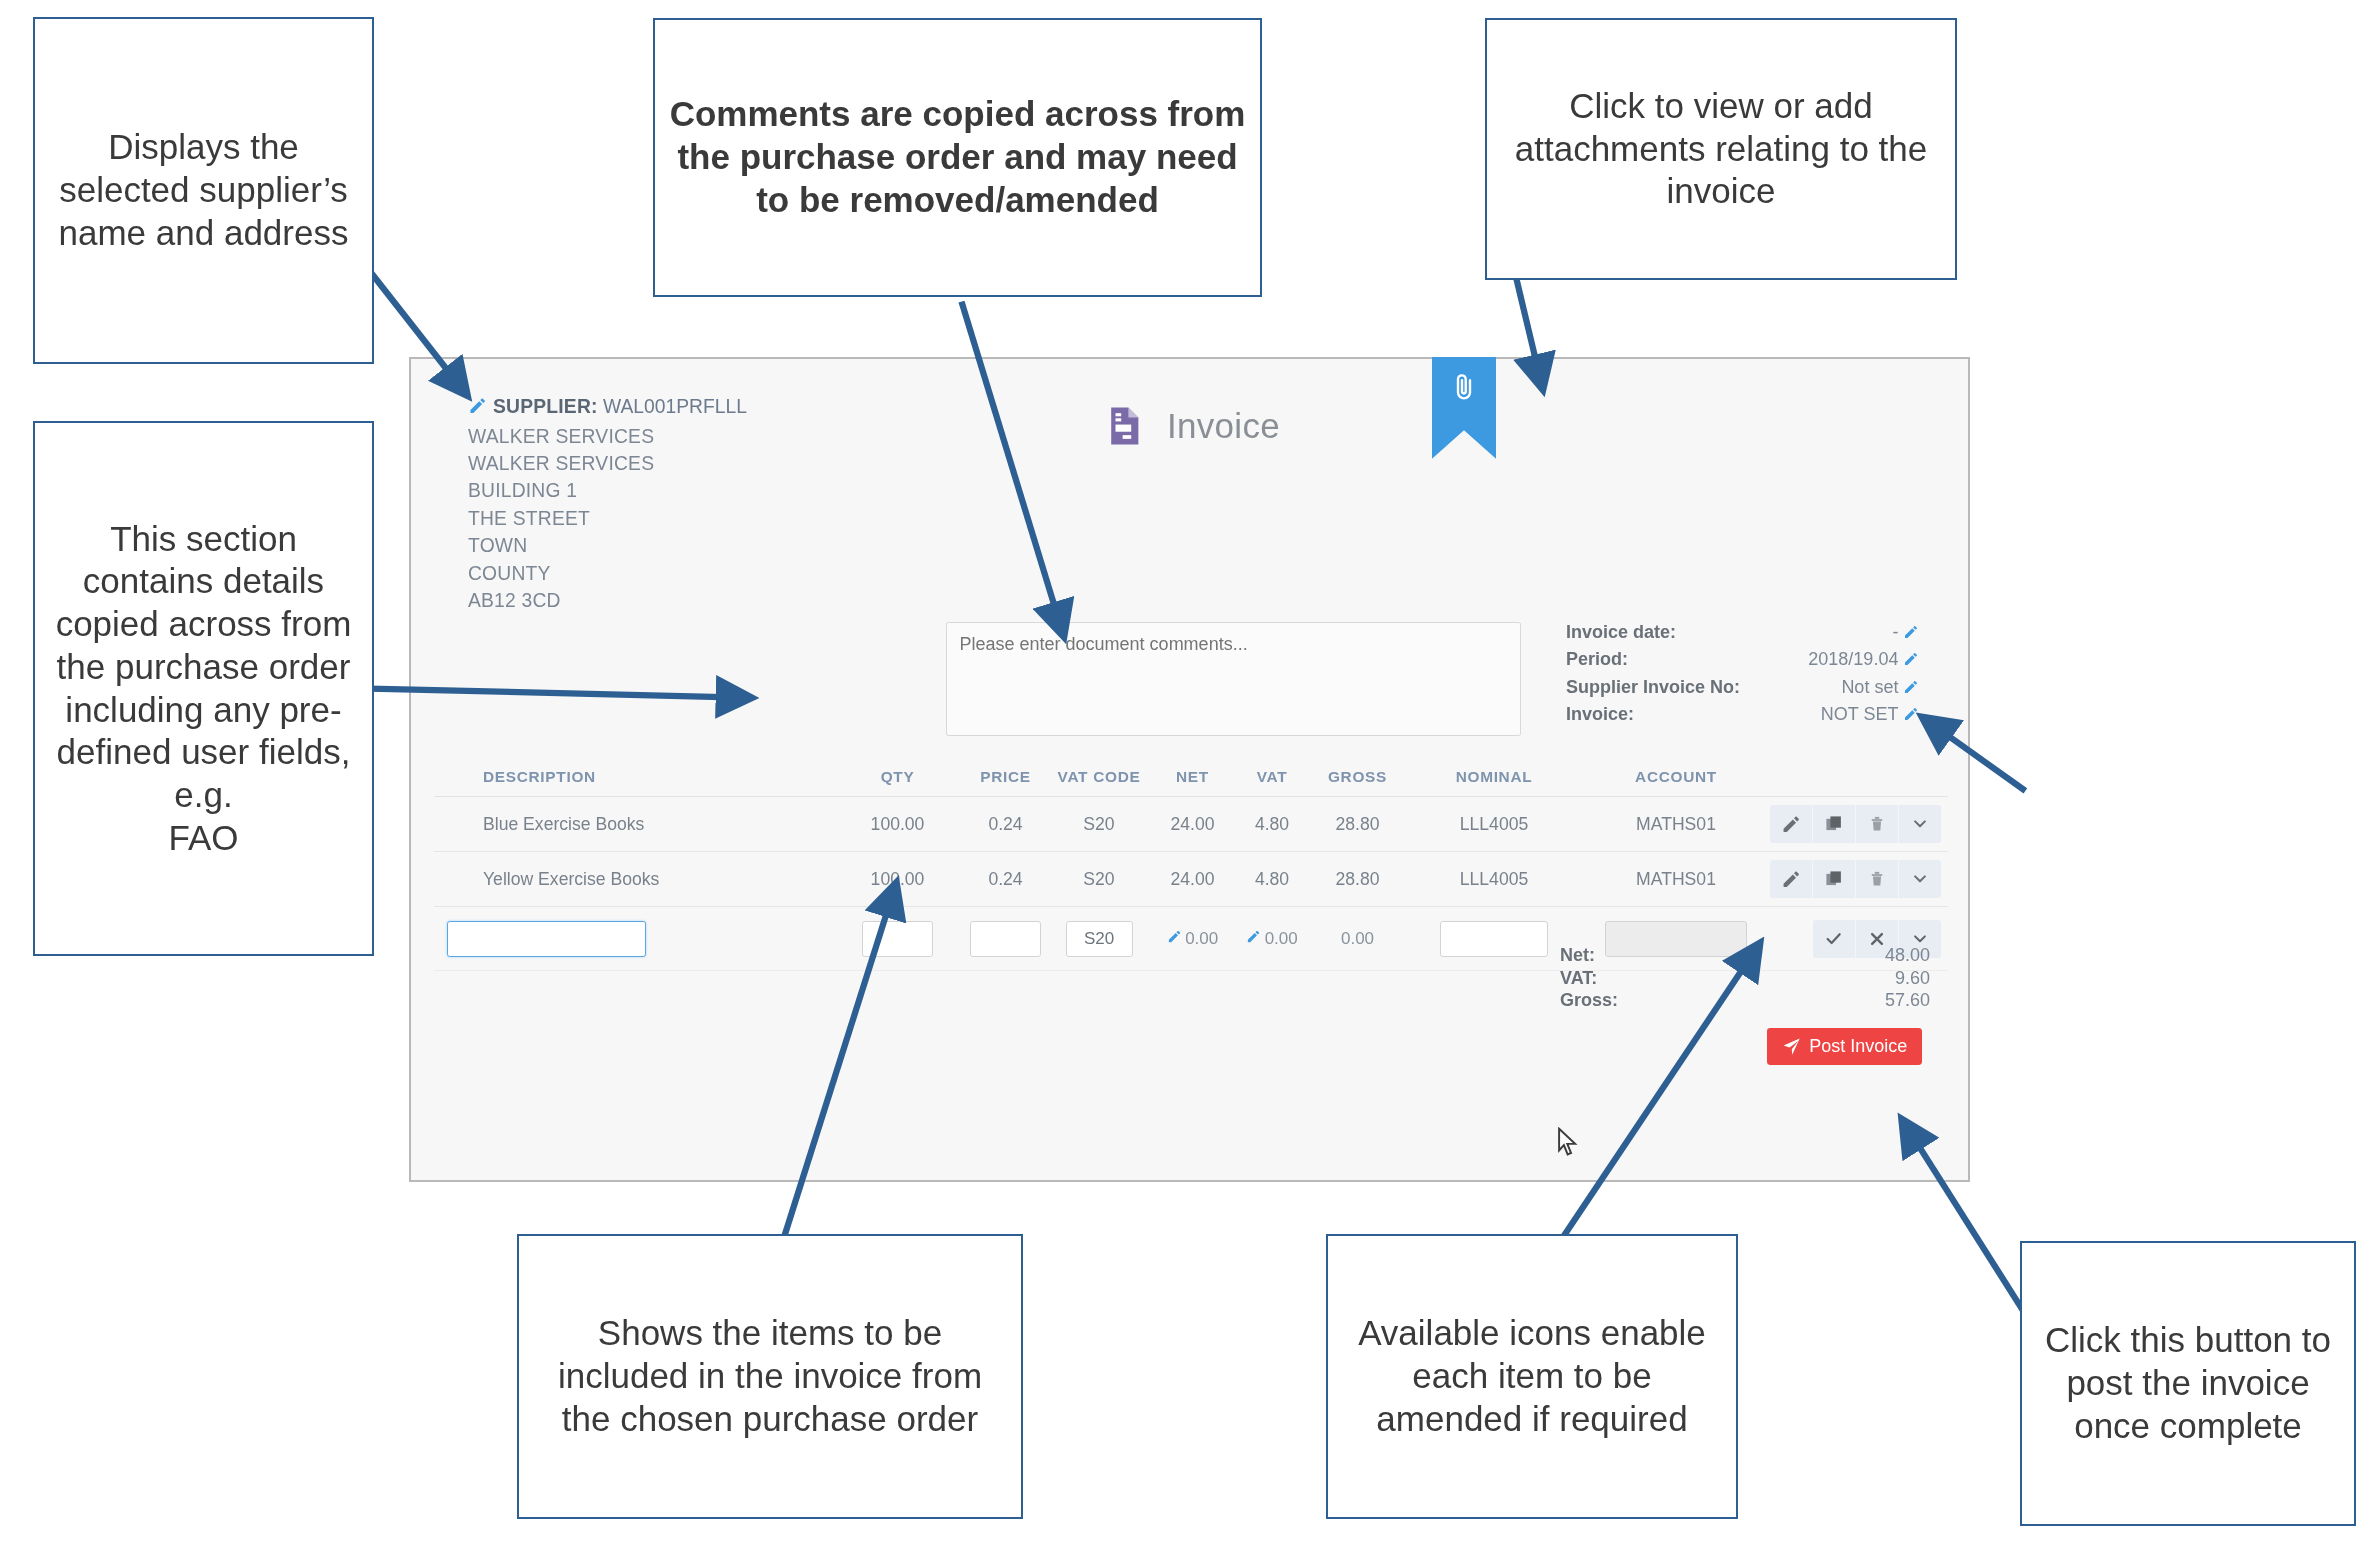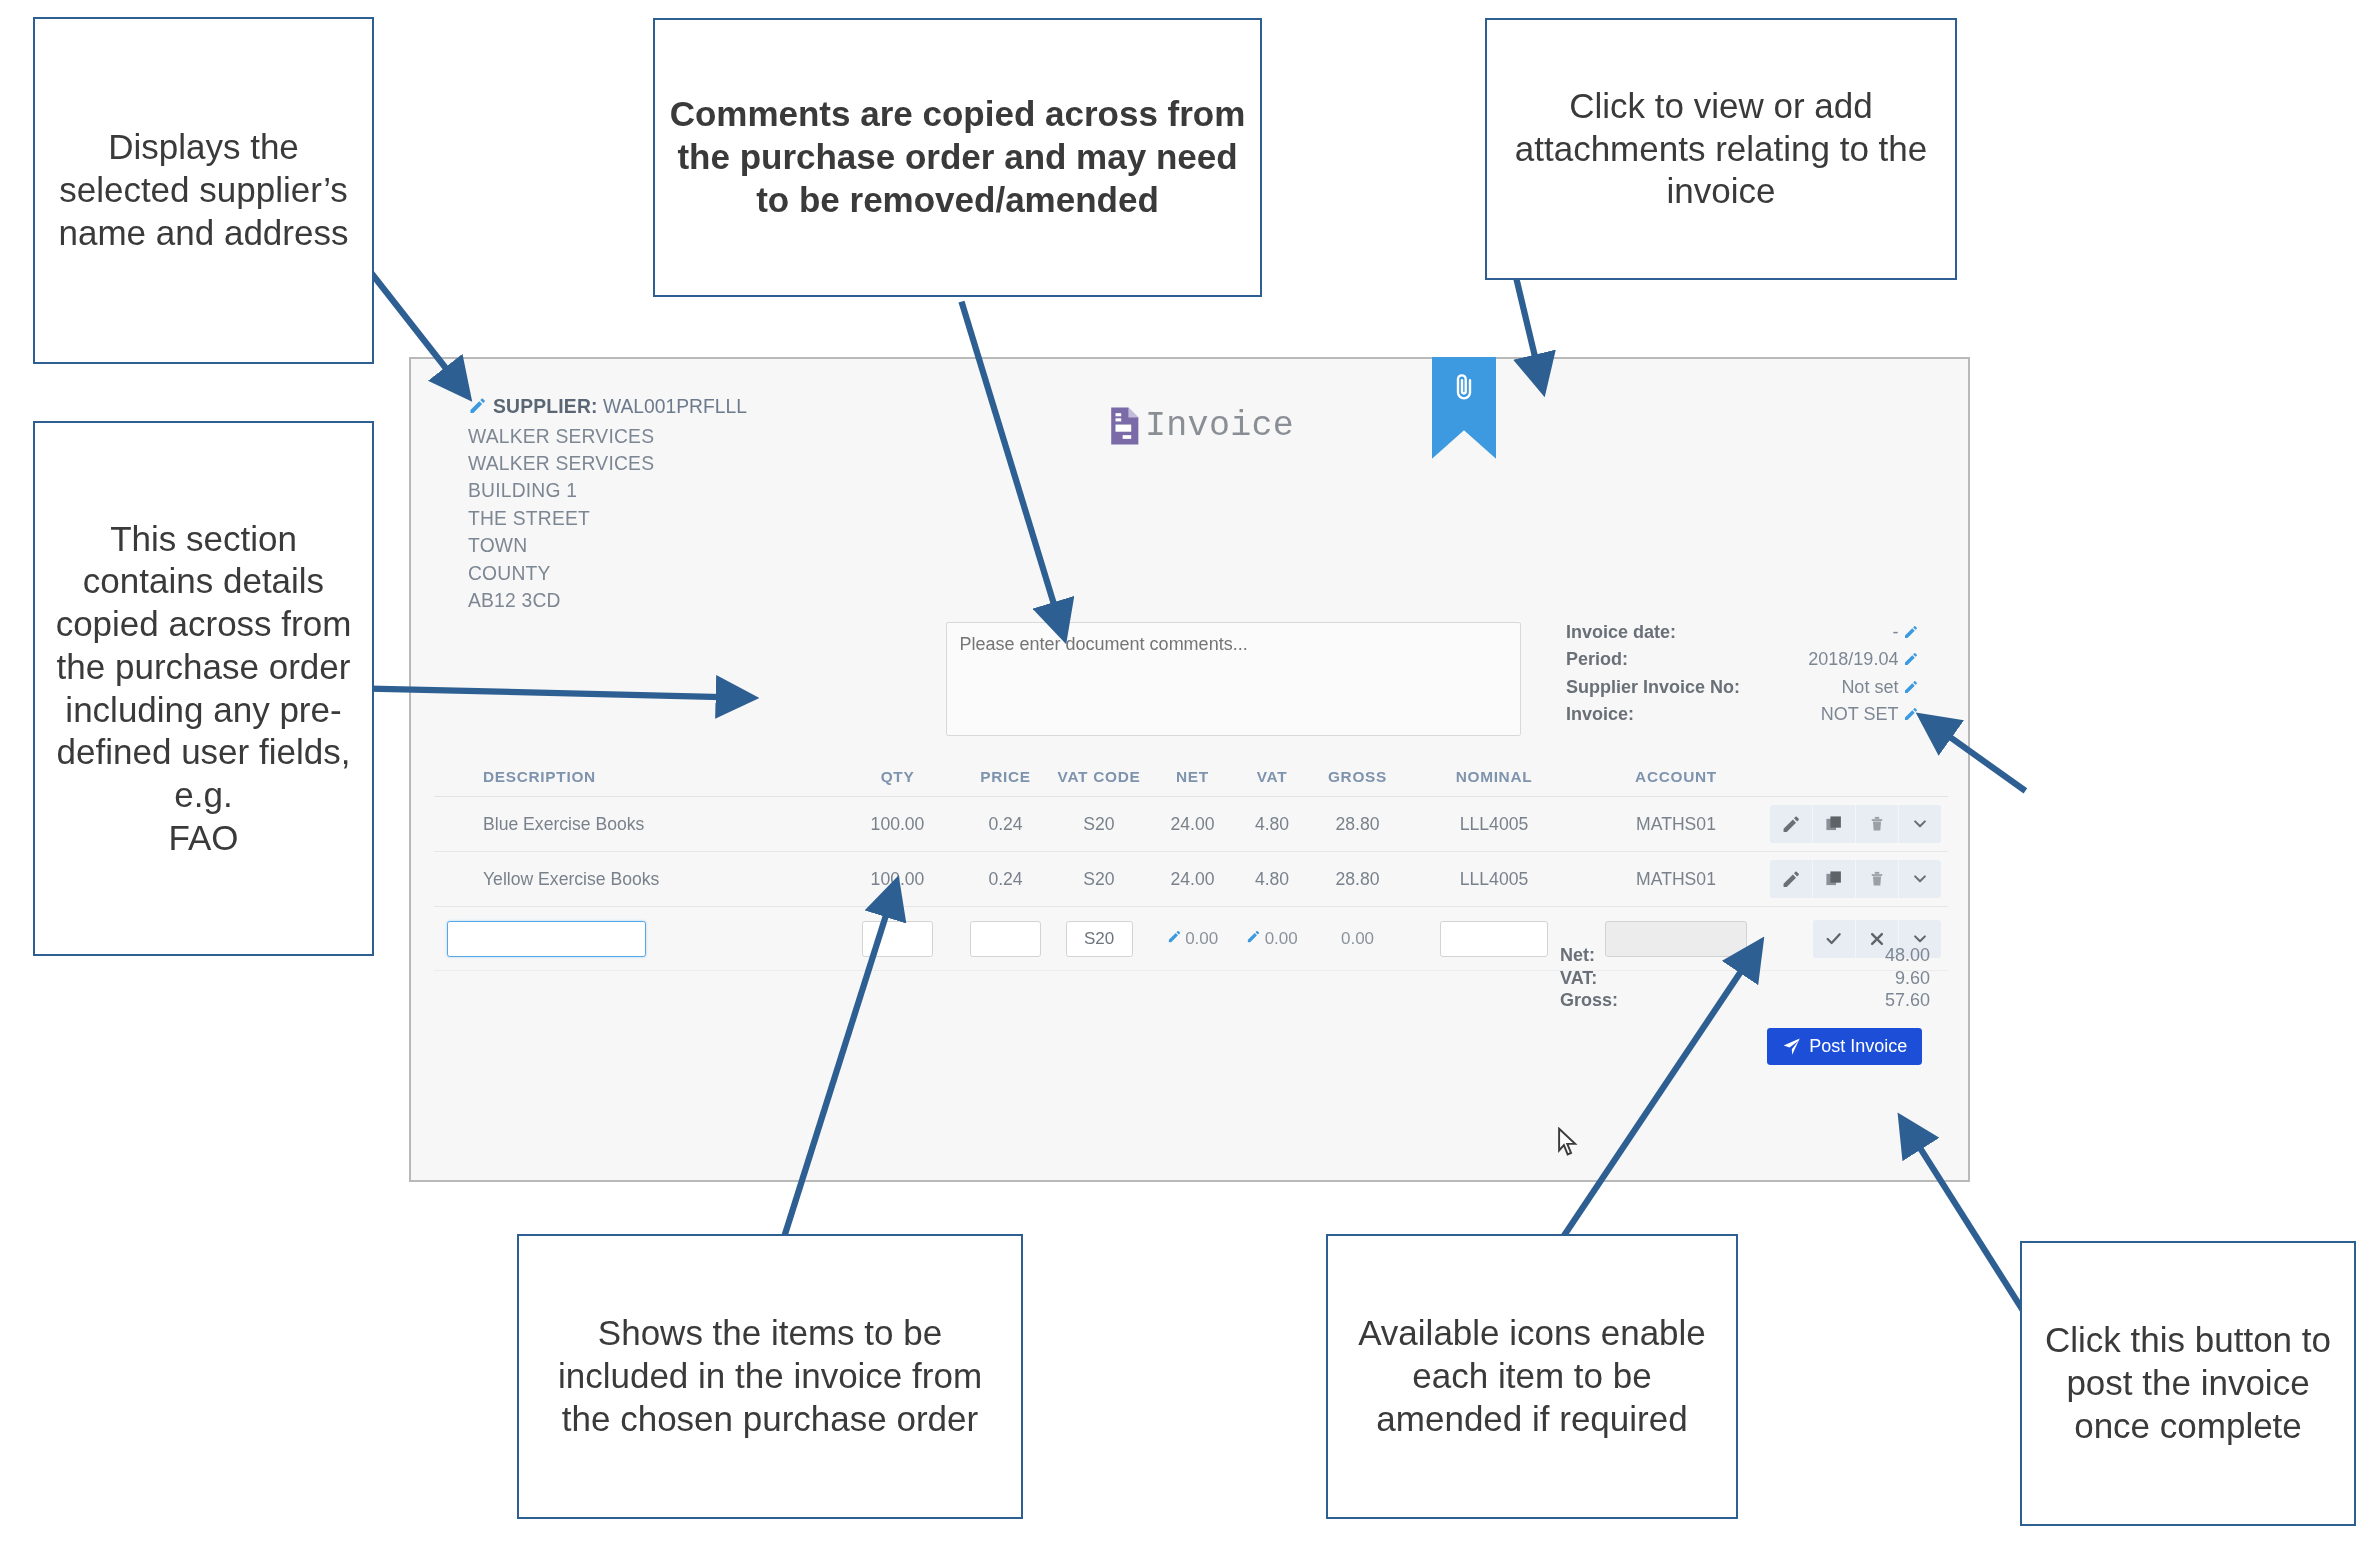--- a/index.html
+++ b/index.html
@@ -52,21 +52,21 @@
   #supplier-block{position:absolute;left:57px;top:34px;line-height:1.42;}
   #supplier-line1{font-size:19.3px;color:#6b7a8d;white-space:nowrap;}
   #supplier-line1 .lbl{font-weight:bold;color:#5a6673;letter-spacing:0.2px;}
   .addr-line{font-size:19.3px;color:#7d8794;letter-spacing:0.2px;}
 
   .pencil{display:inline-block;vertical-align:-2.3px;margin-right:5.7px;}
 
   
   #invoice-logo{
     position:absolute;left:697px;top:47px;
-    display:flex;align-items:flex-start;gap:2px;font-family:Liberation Mono, monospace;
+    display:flex;align-items:flex-start;gap:24px;
   }
   #invoice-logo .word{font-size:35px;color:#8a8f96;font-weight:300;letter-spacing:0.3px;}
 
   
   #attachment-ribbon{
     position:absolute;left:1021px;top:-2.3px;width:64px;height:102px;
     background:#3d9ae0;
     clip-path:polygon(0 0,100% 0,100% 100%,50% 72%,0 100%);
     display:flex;align-items:flex-start;justify-content:center;
     padding-top:15px;box-sizing:border-box;
@@ -133,21 +133,21 @@
 
   
   #totals{position:absolute;left:1149px;top:586px;width:370px;font-size:18px;}
   .tot-row{display:flex;margin-bottom:1.7px;justify-content:space-between;}
   .tot-label{font-weight:bold;color:#6a7078;width:171px;}
   .tot-value{flex:1;text-align:right;color:#7d8794;}
 
   
   #post-invoice{
     position:absolute;left:1356px;top:669px;
-    background:#1d4ed8;border:none;border-radius:3.4px;
+    background:#ef4444;border:none;border-radius:3.4px;
     padding:8px 15px;
     display:flex;align-items:center;gap:8px;
     color:#fff;font-size:18px;cursor:pointer;
     font-family:"Liberation Sans",sans-serif;
   }
 
   
   #cursor{position:absolute;left:1145px;top:768px;z-index:20;}
 </style>
 </head>

